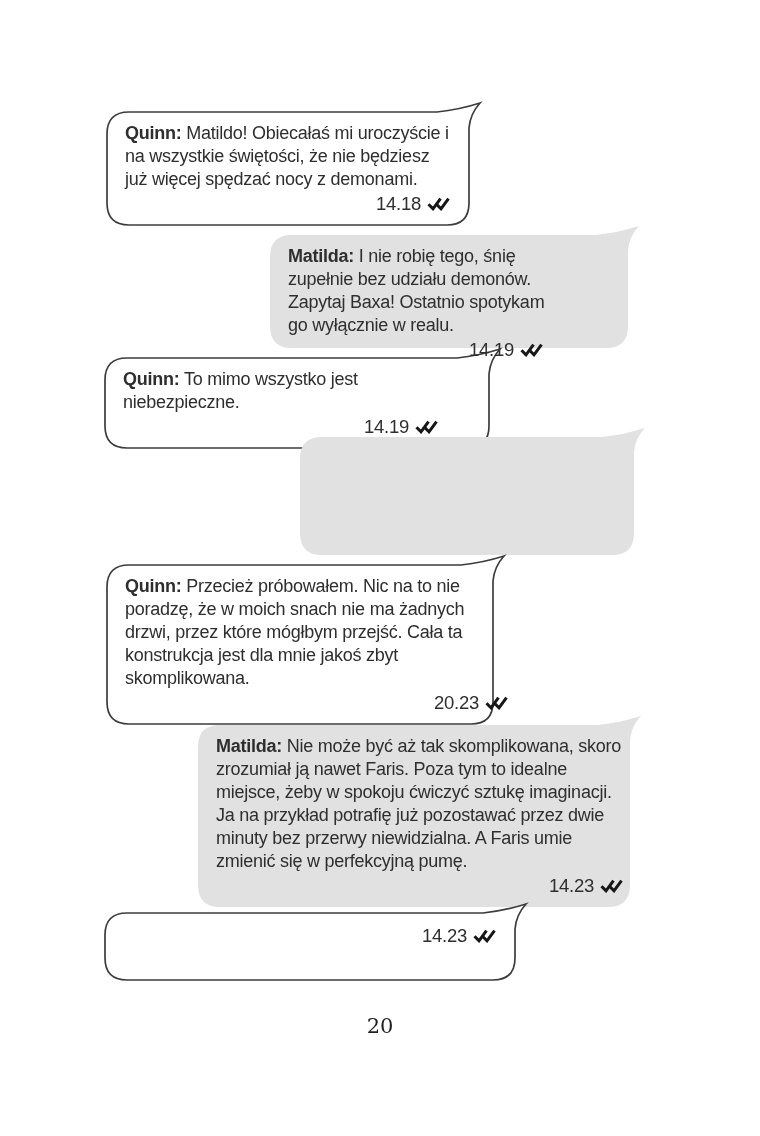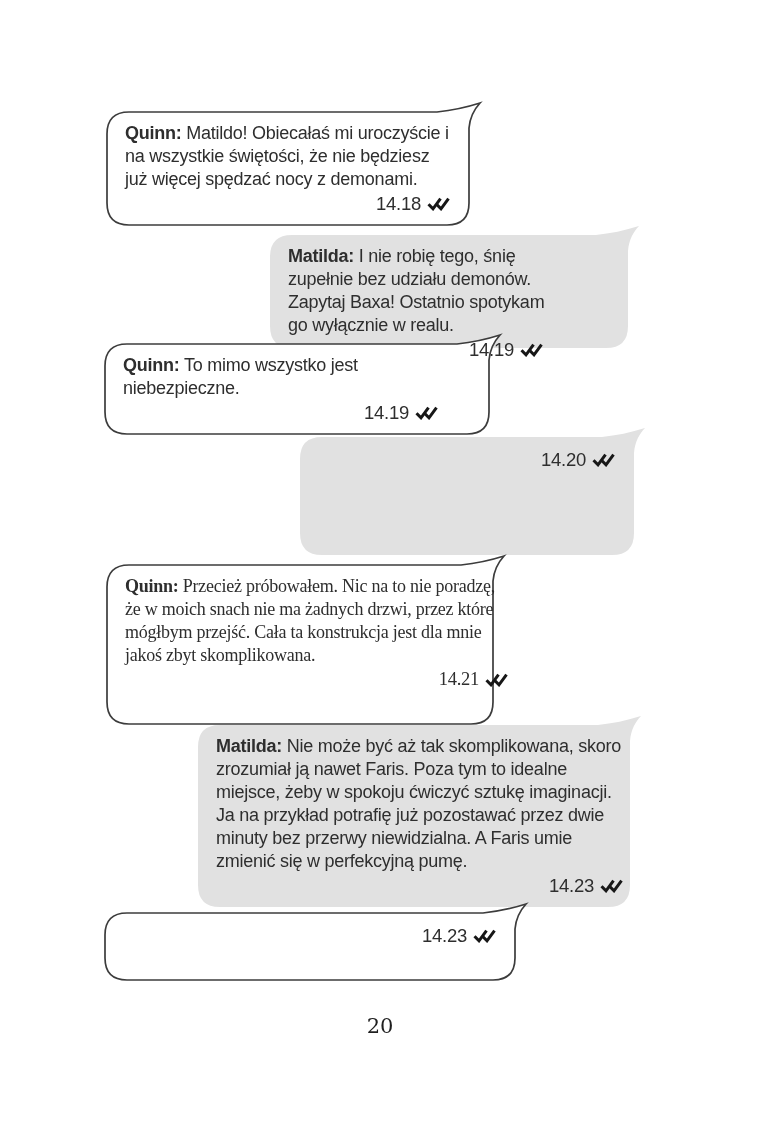--- a/index.html
+++ b/index.html
@@ -88,54 +88,47 @@
     <div class="content"><span class="name">Matilda:</span> <span>I nie robię tego, śnię zupełnie bez udziału demonów. Zapytaj Baxa! Ostatnio spotykam go wyłącznie w realu.</span></div>
     <div class="stamp">
       <span>14.19</span>
       <svg class="checks" width="24" height="15" viewBox="0 0 24 15">
           <path d="M1.5 8.2 L6 12.8 L13.5 2.6"></path>
           <path d="M9.5 8.2 L14 12.8 L21.5 2.6"></path>
         </svg>
     </div>
   </div>
 
-  <div class="bubble outline" style="left:105px;top:344px;width:352px;min-height:62px;">
+  <div class="bubble outline" style="left:105px;top:358px;width:352px;min-height:62px;">
     <svg class="shape" viewBox="0 0 384 90" width="384" height="90">
         <path d="M 22 0 H 352 C 366 -1.5 381 -4.5 395 -9 C 389.5 -3 385 4 384 16 V 68 Q 384 90 362 90 H 22 Q 0 90 0 68 V 22 Q 0 0 22 0 Z"></path>
       </svg>
     <div class="content"><span class="name">Quinn:</span> <span>To mimo wszystko jest niebezpieczne.</span></div>
     <div class="stamp">
       <span>14.19</span>
       <svg class="checks" width="24" height="15" viewBox="0 0 24 15">
           <path d="M1.5 8.2 L6 12.8 L13.5 2.6"></path>
           <path d="M9.5 8.2 L14 12.8 L21.5 2.6"></path>
         </svg>
     </div>
   </div>
 
   <div class="bubble gray" style="left:300px;top:437px;width:334px;min-height:118px;">
     <svg class="shape" viewBox="0 0 334 118" width="334" height="118">
         <path d="M 22 0 H 302 C 316 -1.5 331 -4.5 345 -9 C 339.5 -3 335 4 334 16 V 96 Q 334 118 312 118 H 22 Q 0 118 0 96 V 22 Q 0 0 22 0 Z"></path>
       </svg>
-    <div class="stamp">
-      <span>14.20</span>
-      <svg class="checks" width="24" height="15" viewBox="0 0 24 15">
-          <path d="M1.5 8.2 L6 12.8 L13.5 2.6"></path>
-          <path d="M9.5 8.2 L14 12.8 L21.5 2.6"></path>
-        </svg>
-    </div>
   </div>
 
-  <div class="bubble outline" style="left:107px;top:565px;width:420px;min-height:135px;font-family:Liberation Serif, serif;">
+  <div class="bubble outline" style="left:107px;top:565px;width:420px;min-height:135px;">
     <svg class="shape" viewBox="0 0 386 159" width="386" height="159">
         <path d="M 22 0 H 354 C 368 -1.5 383 -4.5 397 -9 C 391.5 -3 387 4 386 16 V 137 Q 386 159 364 159 H 22 Q 0 159 0 137 V 22 Q 0 0 22 0 Z"></path>
       </svg>
     <div class="content"><span class="name">Quinn:</span> <span>Przecież próbowałem. Nic na to nie poradzę, że w moich snach nie ma żadnych drzwi, przez które mógłbym przejść. Cała ta konstrukcja jest dla mnie jakoś zbyt skomplikowana.</span></div>
     <div class="stamp">
-      <span>14.21</span>
+      <span>20.23</span>
       <svg class="checks" width="24" height="15" viewBox="0 0 24 15">
           <path d="M1.5 8.2 L6 12.8 L13.5 2.6"></path>
           <path d="M9.5 8.2 L14 12.8 L21.5 2.6"></path>
         </svg>
     </div>
   </div>
 
   <div class="bubble gray" style="left:198px;top:725px;width:444px;min-height:164px;">
     <svg class="shape" viewBox="0 0 432 182" width="432" height="182">
         <path d="M 22 0 H 400 C 414 -1.5 429 -4.5 443 -9 C 437.5 -3 433 4 432 16 V 160 Q 432 182 410 182 H 22 Q 0 182 0 160 V 22 Q 0 0 22 0 Z"></path>

